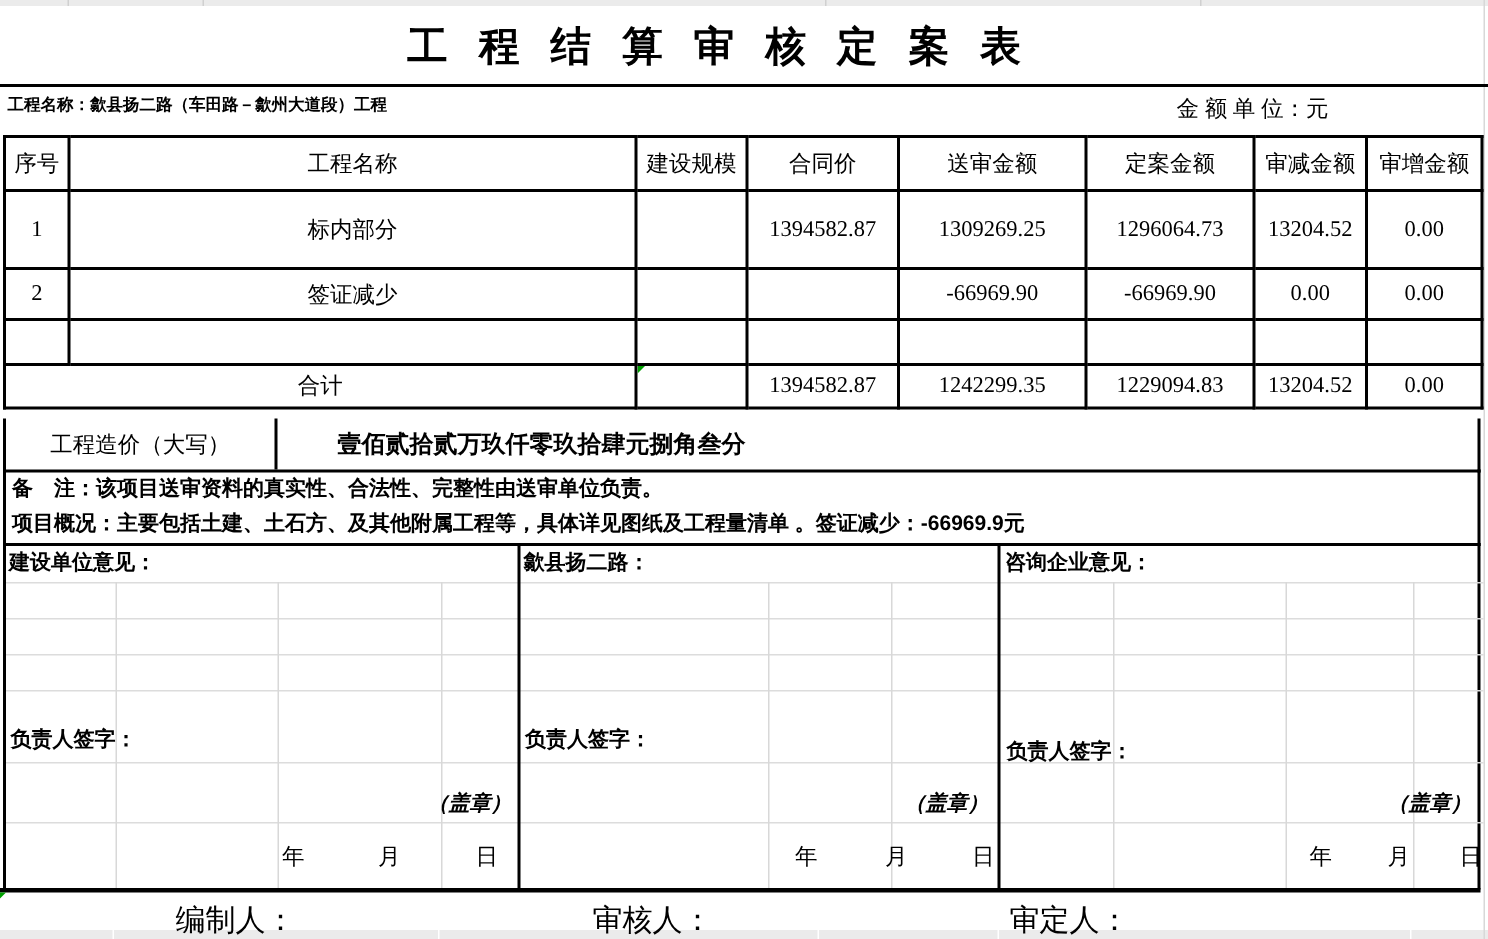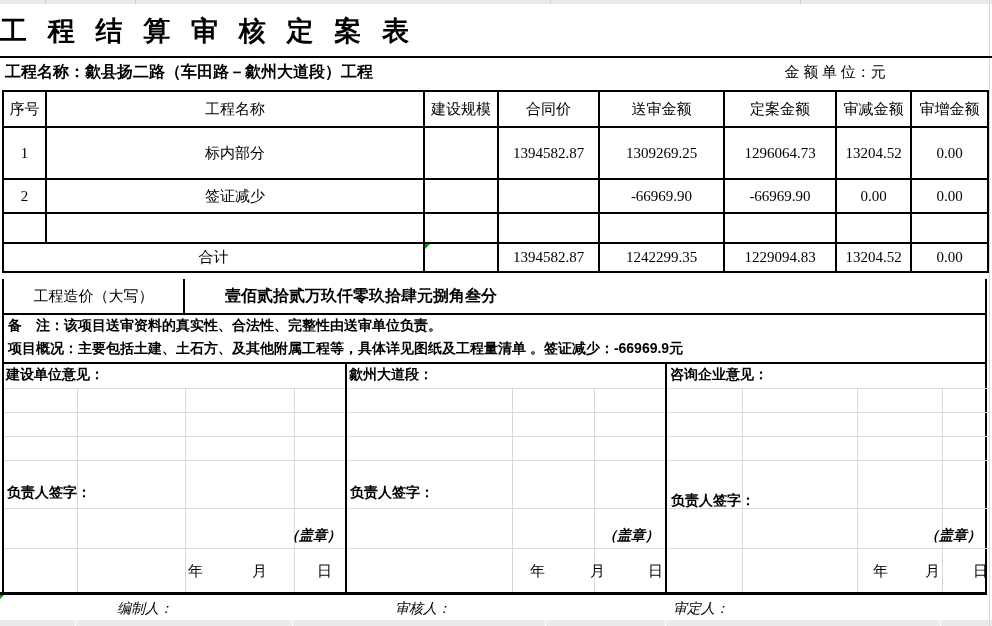--- a/index.html
+++ b/index.html
@@ -6,26 +6,26 @@
   body{font-family:"Liberation Serif","DejaVu Serif",serif;background:#ffffff;}
   .sheet{position:relative;width:992px;height:626px;background:#ffffff;overflow:hidden;}
 
   
   .strip{position:absolute;left:0;width:992px;background:#ebebeb;}
   .strip-top{top:0;height:4px;}
   .strip-bottom{top:620px;height:6px;}
   .gridline-v{position:absolute;width:1px;background:#d8d8d8;}
   .gridline-h{position:absolute;height:1px;background:#dcdcdc;}
 
-  .title{position:absolute;top:13px;left:0;width:959px;text-align:left;
+  .title{position:absolute;top:13px;left:0;width:959px;text-align:center;
          font-size:27px;font-weight:bold;letter-spacing:7px;color:#000;}
 
   .hline{position:absolute;background:#000;}
 
-  .projline{position:absolute;top:62px;left:5px;font-size:16px;font-weight:bold;}
+  .projline{position:absolute;top:62px;left:5px;font-size:11px;font-weight:bold;}
   .unitline{position:absolute;top:63px;left:735px;width:200px;text-align:center;font-size:15px;}
 
   table.main{position:absolute;left:2px;top:90px;width:985px;border-collapse:collapse;table-layout:fixed;}
   table.main td,table.main th{border:2px solid #000;font-size:15px;font-weight:normal;
         text-align:center;padding:0;overflow:hidden;white-space:nowrap;color:#000;position:relative;}
 
   .costrow{position:absolute;left:2px;top:279px;width:985px;height:36px;box-sizing:border-box;
         border:2px solid #000;border-top:none;}
   .costlabel{position:absolute;left:0;top:0;width:181px;height:100%;box-sizing:border-box;
         border-right:2px solid #000;display:flex;align-items:center;justify-content:center;font-size:15px;}
@@ -43,21 +43,21 @@
   .oplabel{position:absolute;font-size:14px;font-weight:600;
         font-family:"Liberation Sans","DejaVu Sans",sans-serif;white-space:nowrap;}
   .signlabel{position:absolute;top:122px;font-size:14px;font-weight:600;
         font-family:"Liberation Sans","DejaVu Sans",sans-serif;white-space:nowrap;}
   .seallabel{position:absolute;top:165px;font-size:14px;font-weight:600;
         font-family:"Liberation Sans","DejaVu Sans",sans-serif;white-space:nowrap;font-style:italic;}
   .datechar{position:absolute;top:200px;font-size:15px;}
 
   .thickline{position:absolute;left:0;top:592px;width:987px;height:3px;background:#000;}
 
-  .footerlabel{position:absolute;top:600px;font-size:14px;white-space:nowrap;font-style:italic;}
+  .footerlabel{position:absolute;top:600px;font-size:20px;white-space:nowrap;}
 
   .greentri{position:absolute;width:0;height:0;border-top:5px solid #00A000;border-right:5px solid transparent;}
 </style>
 </head>
 <body>
 
 <div class="sheet">
 
   <div class="strip strip-top">
     <div class="gridline-v" style="left:45px;top:0;height:4px;background:#d0d0d0;"></div>
@@ -177,21 +177,21 @@
     <div class="opdivider" style="left:341px;"></div>
     <div class="opdivider" style="left:661px;"></div>
 
     <div class="oplabel" style="left:2px;top:4px;">建设单位意见：</div>
     <div class="signlabel" style="left:3px;">负责人签字：</div>
     <div class="seallabel" style="left:281px;">（盖章）</div>
     <div class="datechar" style="left:184px;">年</div>
     <div class="datechar" style="left:248px;">月</div>
     <div class="datechar" style="left:313px;">日</div>
 
-    <div class="oplabel" style="left:345px;top:4px;">歙州大道段：</div>
+    <div class="oplabel" style="left:345px;top:4px;">歙县扬二路：</div>
     <div class="signlabel" style="left:346px;">负责人签字：</div>
     <div class="seallabel" style="left:599px;">（盖章）</div>
     <div class="datechar" style="left:526px;">年</div>
     <div class="datechar" style="left:586px;">月</div>
     <div class="datechar" style="left:644px;">日</div>
 
     <div class="oplabel" style="left:666px;top:4px;">咨询企业意见：</div>
     <div class="signlabel" style="left:667px;top:130px;">负责人签字：</div>
     <div class="seallabel" style="left:921px;">（盖章）</div>
     <div class="datechar" style="left:869px;">年</div>

